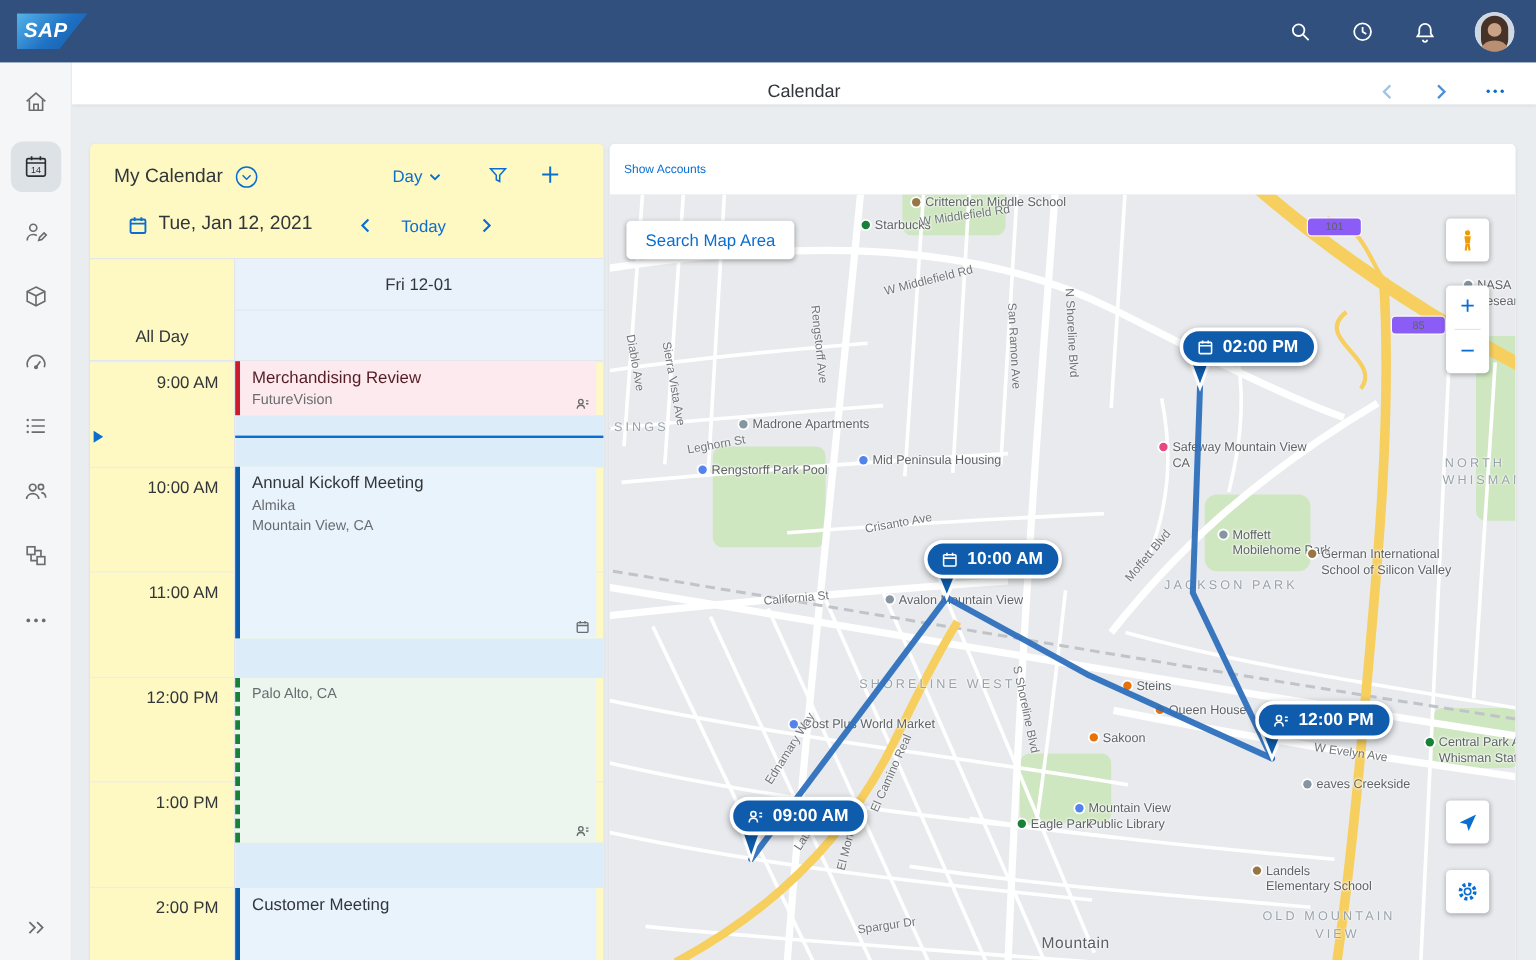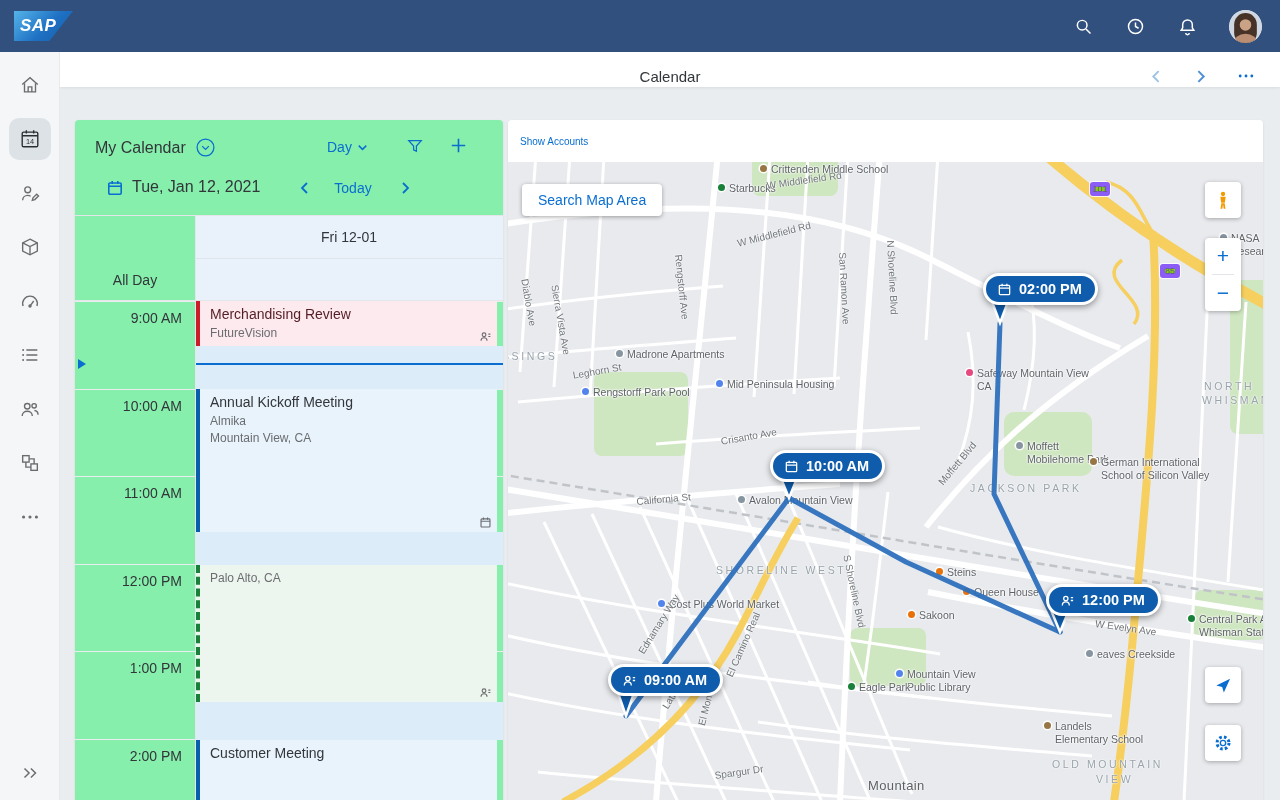--- a/index.html
+++ b/index.html
@@ -21,21 +21,21 @@
 .side-expand{position:absolute;left:9px;bottom:6px;margin:0}
 
 .pageheader{position:absolute;left:60px;top:52px;width:1220px;height:35px;background:#fff;box-shadow:0 1px 3px rgba(0,0,0,.07);z-index:20}
 .page-title{position:absolute;left:0;right:0;top:0;height:48px;display:flex;align-items:center;justify-content:center;font-size:15px;color:#32363a}
 .ph-actions{position:absolute;right:0;top:0;height:48px;display:flex;align-items:center;gap:27px;padding-right:24px}
 .ph-ic{width:17px;height:17px;cursor:pointer}
 .ph-back{color:#9dc3e6}
 .ph-fwd{color:#4b8fd4}
 .ph-more{color:#0a6ed1;width:20px;height:20px}
 
-.cal-panel{position:absolute;left:75px;top:120px;width:428px;height:680px;background:#86efac;border-radius:4px 4px 0 0;box-shadow:0 1px 3px rgba(0,0,0,.08);z-index:10;overflow:hidden}
+.cal-panel{position:absolute;left:75px;top:120px;width:428px;height:680px;background:#fef9c3;border-radius:4px 4px 0 0;box-shadow:0 1px 3px rgba(0,0,0,.08);z-index:10;overflow:hidden}
 .mycal{position:absolute;left:20px;top:17px;display:flex;align-items:center;gap:9px;font-size:16px;cursor:pointer}
 .ic-circle{width:21px;height:21px;color:#0a6ed1}
 .view-day{position:absolute;left:252px;top:19px;display:flex;align-items:center;gap:3px;color:#0a6ed1;font-size:14px;cursor:pointer}
 .ic-sm{width:15px;height:15px}
 .filter-btn{position:absolute;left:330px;top:16px;width:20px;height:20px;color:#0a6ed1;cursor:pointer}
 .add-btn{position:absolute;left:372px;top:14px;width:23px;height:23px;color:#0a6ed1;cursor:pointer}
 .datepick-ic{position:absolute;left:31px;top:59px;width:18px;height:18px;color:#0a6ed1;cursor:pointer}
 .date-label{position:absolute;left:57px;top:58px;font-size:16px}
 .nav-prev{position:absolute;left:222px;top:60px;width:16px;height:16px;color:#0a6ed1;cursor:pointer}
 .today-btn{position:absolute;left:250px;top:60px;width:56px;text-align:center;color:#0a6ed1;cursor:pointer;font-size:14px}
@@ -71,21 +71,21 @@
 .route-svg{z-index:4}
 .route-svg polyline{fill:none;stroke:#2a6ebb;stroke-width:5;stroke-linejoin:round;stroke-linecap:round;opacity:.93}
 .pin-tip{fill:#0e5cab;stroke:#fff;stroke-width:2.5}
 .map-label-layer{position:absolute;left:0;top:0;width:755px;height:638px;z-index:2;pointer-events:none}
 .poi{position:absolute;display:flex;gap:4px;align-items:flex-start;font-size:10.5px;color:#5f6368;line-height:1.25;text-shadow:0 0 2px #fff,0 0 2px #fff,0 0 3px #fff;white-space:nowrap}
 .poi .dot{width:7px;height:7px;border-radius:50%;margin-top:2px;box-shadow:0 0 0 1.5px #fff;flex:none}
 .poi-tx span{display:block}
 .roadlbl{position:absolute;font-size:10px;color:#70757a;white-space:nowrap;text-shadow:0 0 2px #fff,0 0 2px #fff;transform-origin:0 0}
 .arealbl{position:absolute;font-size:10.5px;letter-spacing:2.6px;color:#99a3ab;white-space:nowrap;text-shadow:0 0 2px #fff,0 0 2px #fff}
 .city-label{position:absolute;font-size:13px;color:#5c6064;letter-spacing:.4px;text-shadow:0 0 2px #fff,0 0 2px #fff}
-.shield{position:absolute;width:20px;height:14px;background:#84cc16;border:5px solid #8b5cf6;border-radius:3px;font-size:9px;color:#5f6368;display:flex;align-items:center;justify-content:center;box-shadow:0 0 0 1px rgba(255,255,255,.8)}
+.shield{position:absolute;width:44px;height:14px;background:#84cc16;border:7px solid #8b5cf6;border-radius:3px;font-size:9px;color:#5f6368;display:flex;align-items:center;justify-content:center;box-shadow:0 0 0 1px rgba(255,255,255,.8)}
 .pins-layer{position:absolute;left:0;top:0;width:755px;height:638px;z-index:6;pointer-events:none}
 .map-pin{position:absolute;height:32px;background:#0e5cab;border:3px solid #fff;border-radius:16px;display:flex;align-items:center;gap:7px;padding:0 13px 0 11px;color:#fff;font-weight:bold;font-size:14.5px;box-shadow:0 2px 6px rgba(0,0,0,.4);white-space:nowrap;cursor:pointer;pointer-events:auto}
 .pin-ic{width:15px;height:15px;display:block}
 .pin-ic svg{width:15px;height:15px}
 .search-area-btn{position:absolute;left:14px;top:22px;height:32px;padding:0 16px;background:#fff;border:none;border-radius:4px;box-shadow:0 1px 4px rgba(0,0,0,.35);color:#0a6ed1;font-size:14px;cursor:pointer;font-family:inherit;z-index:7}
 .mapctl{position:absolute;width:36px;background:#fff;border-radius:4px;box-shadow:0 1px 4px rgba(0,0,0,.3);display:flex;align-items:center;justify-content:center;z-index:7;cursor:pointer}
 .mapctl .ctl-ic{width:20px;height:20px;display:block}
 .pegman{left:697px;top:20px;height:36px;color:#f29b00}
 .zoomctl{left:697px;top:76px;height:73px;flex-direction:column;cursor:default}
 .zoom-btn{width:36px;height:36px;display:flex;align-items:center;justify-content:center;font-size:21px;color:#0a6ed1;cursor:pointer}

